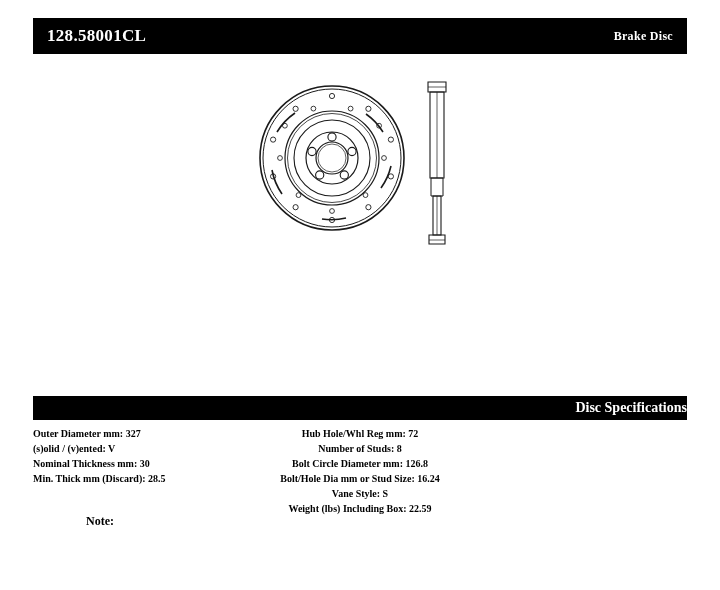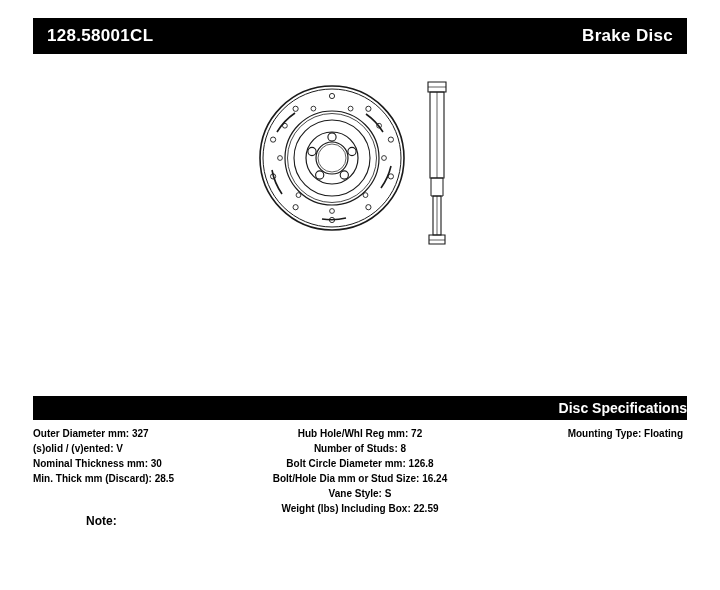--- a/index.html
+++ b/index.html
@@ -11,20 +11,21 @@
     height: 590px;
     background: #ffffff;
     font-family: "Liberation Sans", sans-serif;
     color: #000000;
     overflow: hidden;
   }
   .page {
     position: relative;
     width: 720px;
     height: 490px;
+    font-family: Liberation Serif, serif;
   }
 
   
   .header-bar {
     position: absolute;
     left: 33px;
     top: 18px;
     width: 654px;
     height: 36px;
     background: #000000;
@@ -35,21 +36,21 @@
     padding: 0 14px;
   }
   .part-number {
     color: #ffffff;
     font-size: 17px;
     font-weight: bold;
     letter-spacing: 0.3px;
   }
   .product-type {
     color: #ffffff;
-    font-size: 17px;
+    font-size: 12px;
     font-weight: bold;
     letter-spacing: 0.3px;
   }
 
   
   .illustration {
     position: absolute;
     left: 250px;
     top: 70px;
     width: 230px;
@@ -205,23 +206,20 @@
 
     <div class="spec-col middle">
       <div class="spec-line">Hub Hole/Whl Reg mm: 72</div>
       <div class="spec-line">Number of Studs: 8</div>
       <div class="spec-line">Bolt Circle Diameter mm: 126.8</div>
       <div class="spec-line">Bolt/Hole Dia mm or Stud Size: 16.24</div>
       <div class="spec-line">Vane Style: S</div>
       <div class="spec-line">Weight (lbs) Including Box: 22.59</div>
     </div>
 
-    <div class="spec-col right">
-      <div class="spec-line">Mounting Type: Floating</div>
-    </div>
 
   </div>
 
   <div class="note">
     <span>Note:</span>
     <span></span>
   </div>
 
 </div>
 

